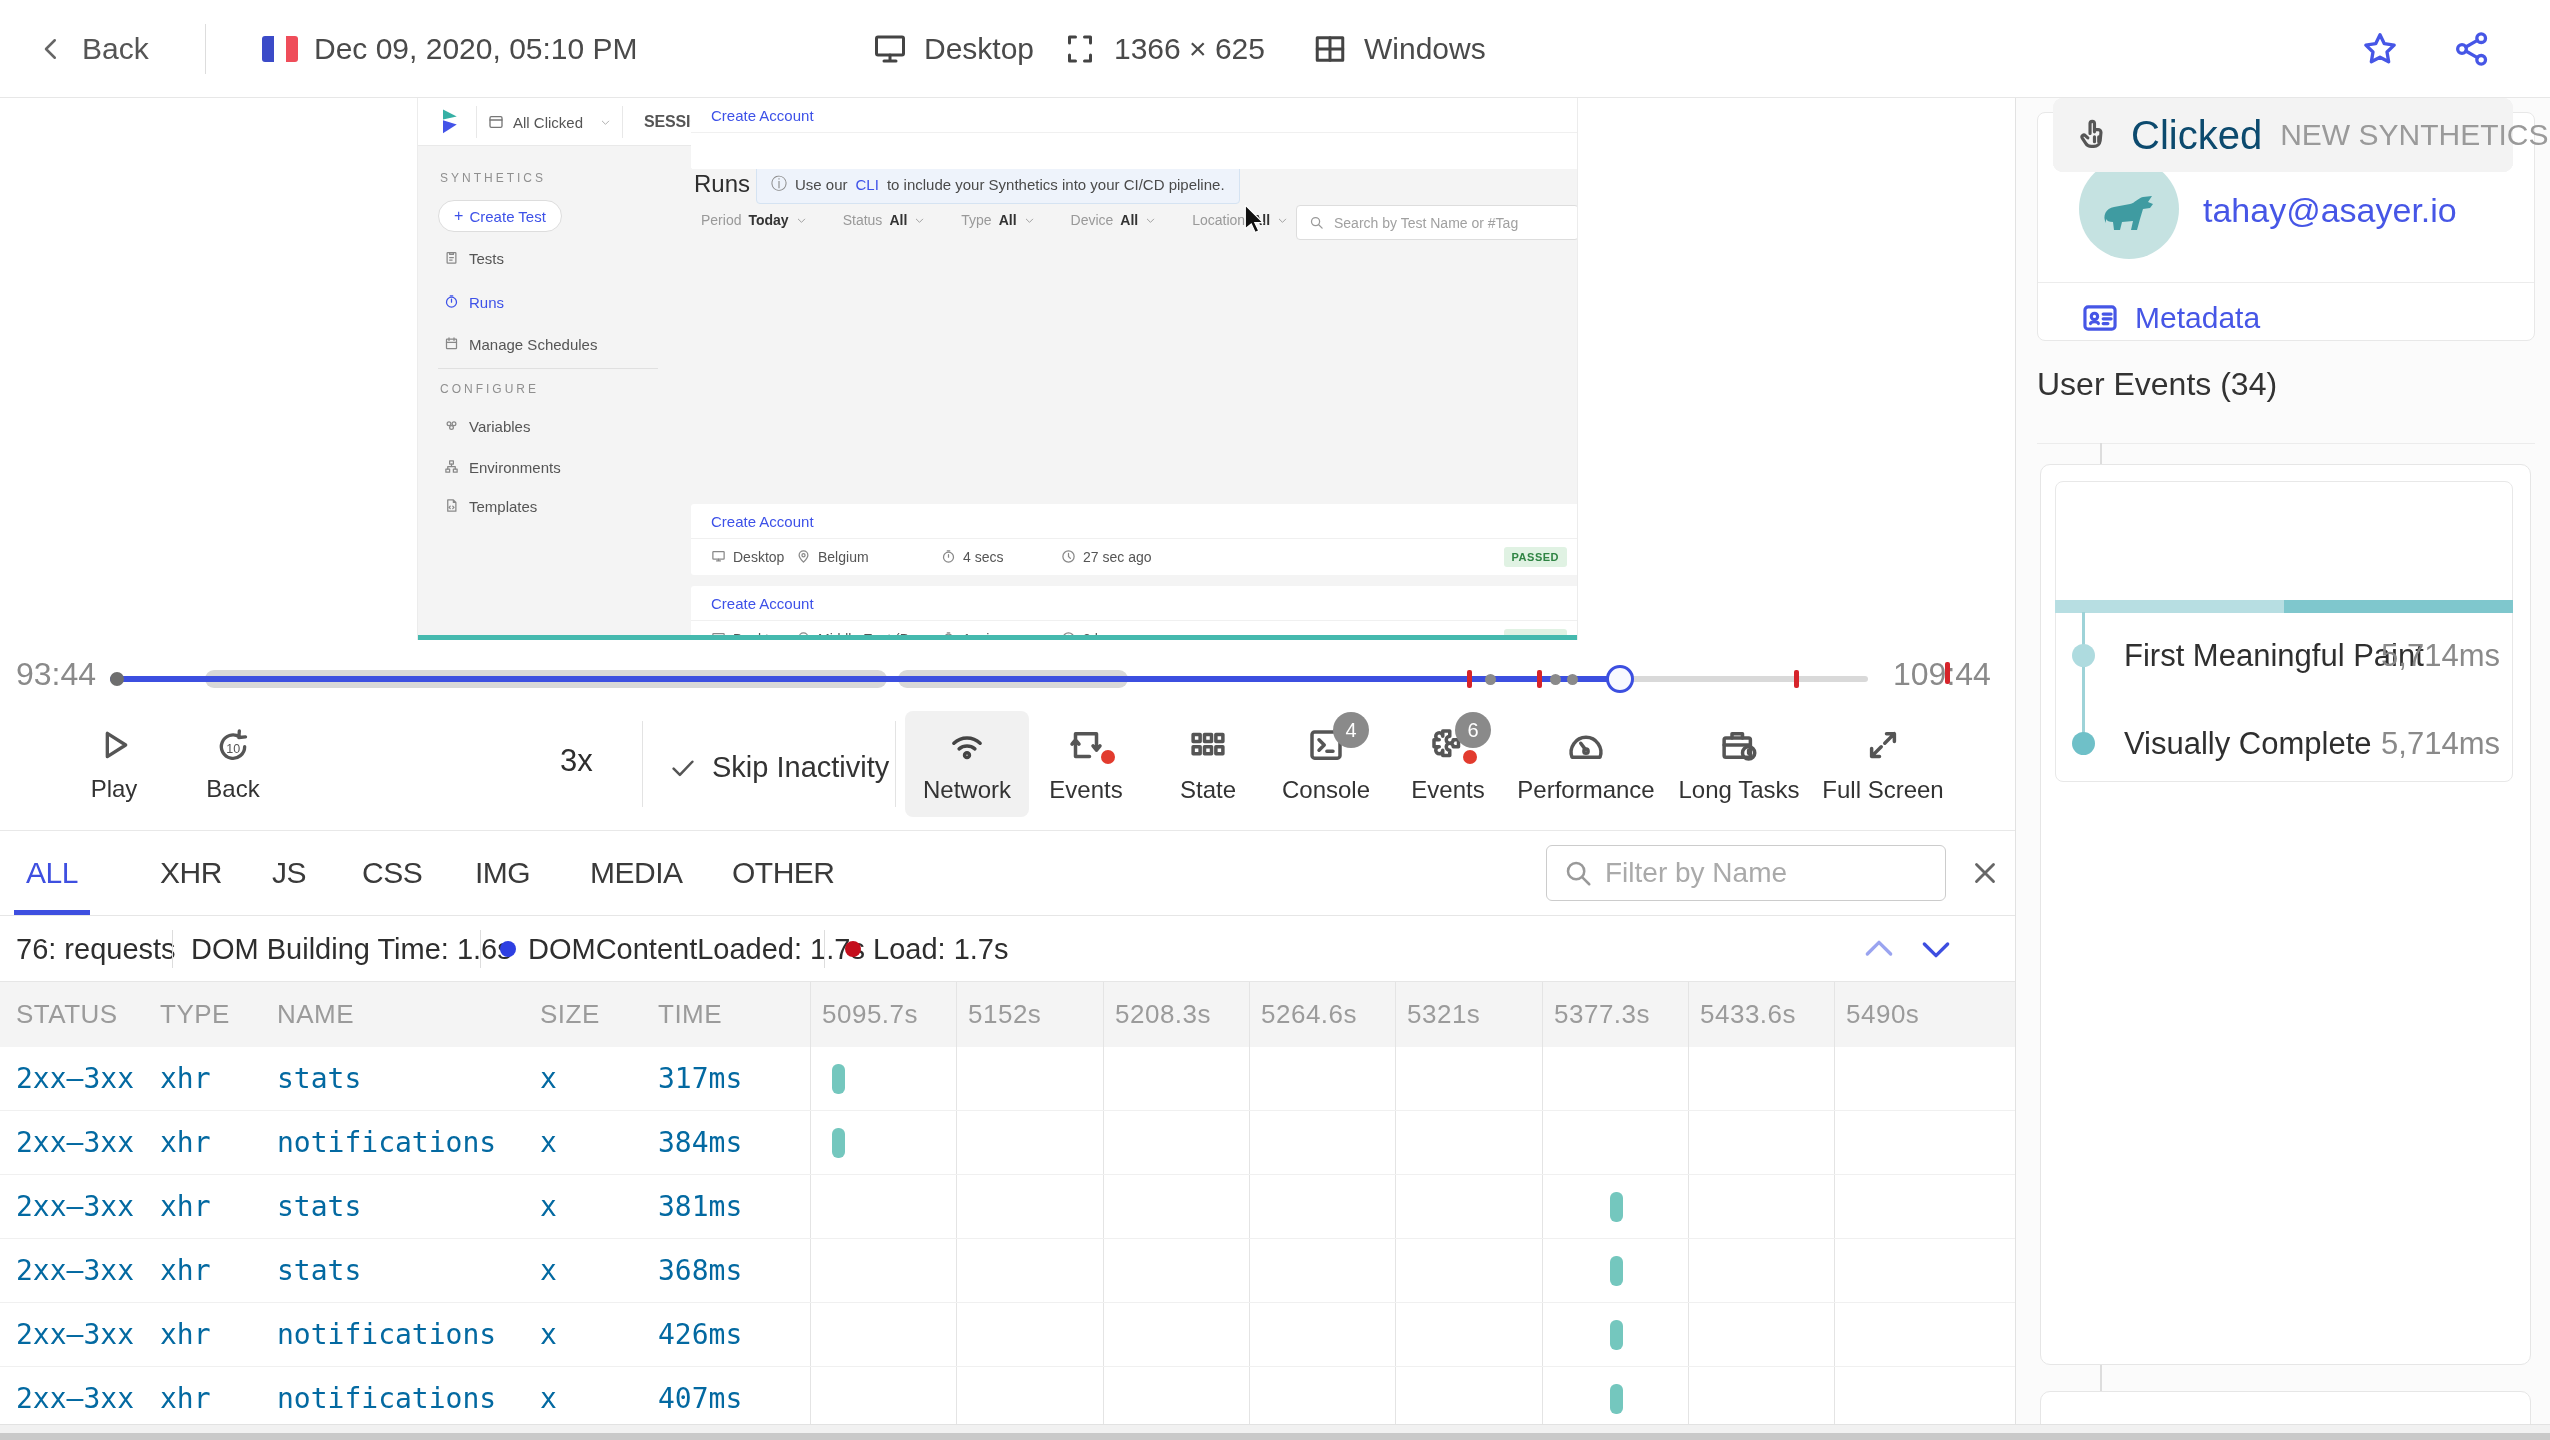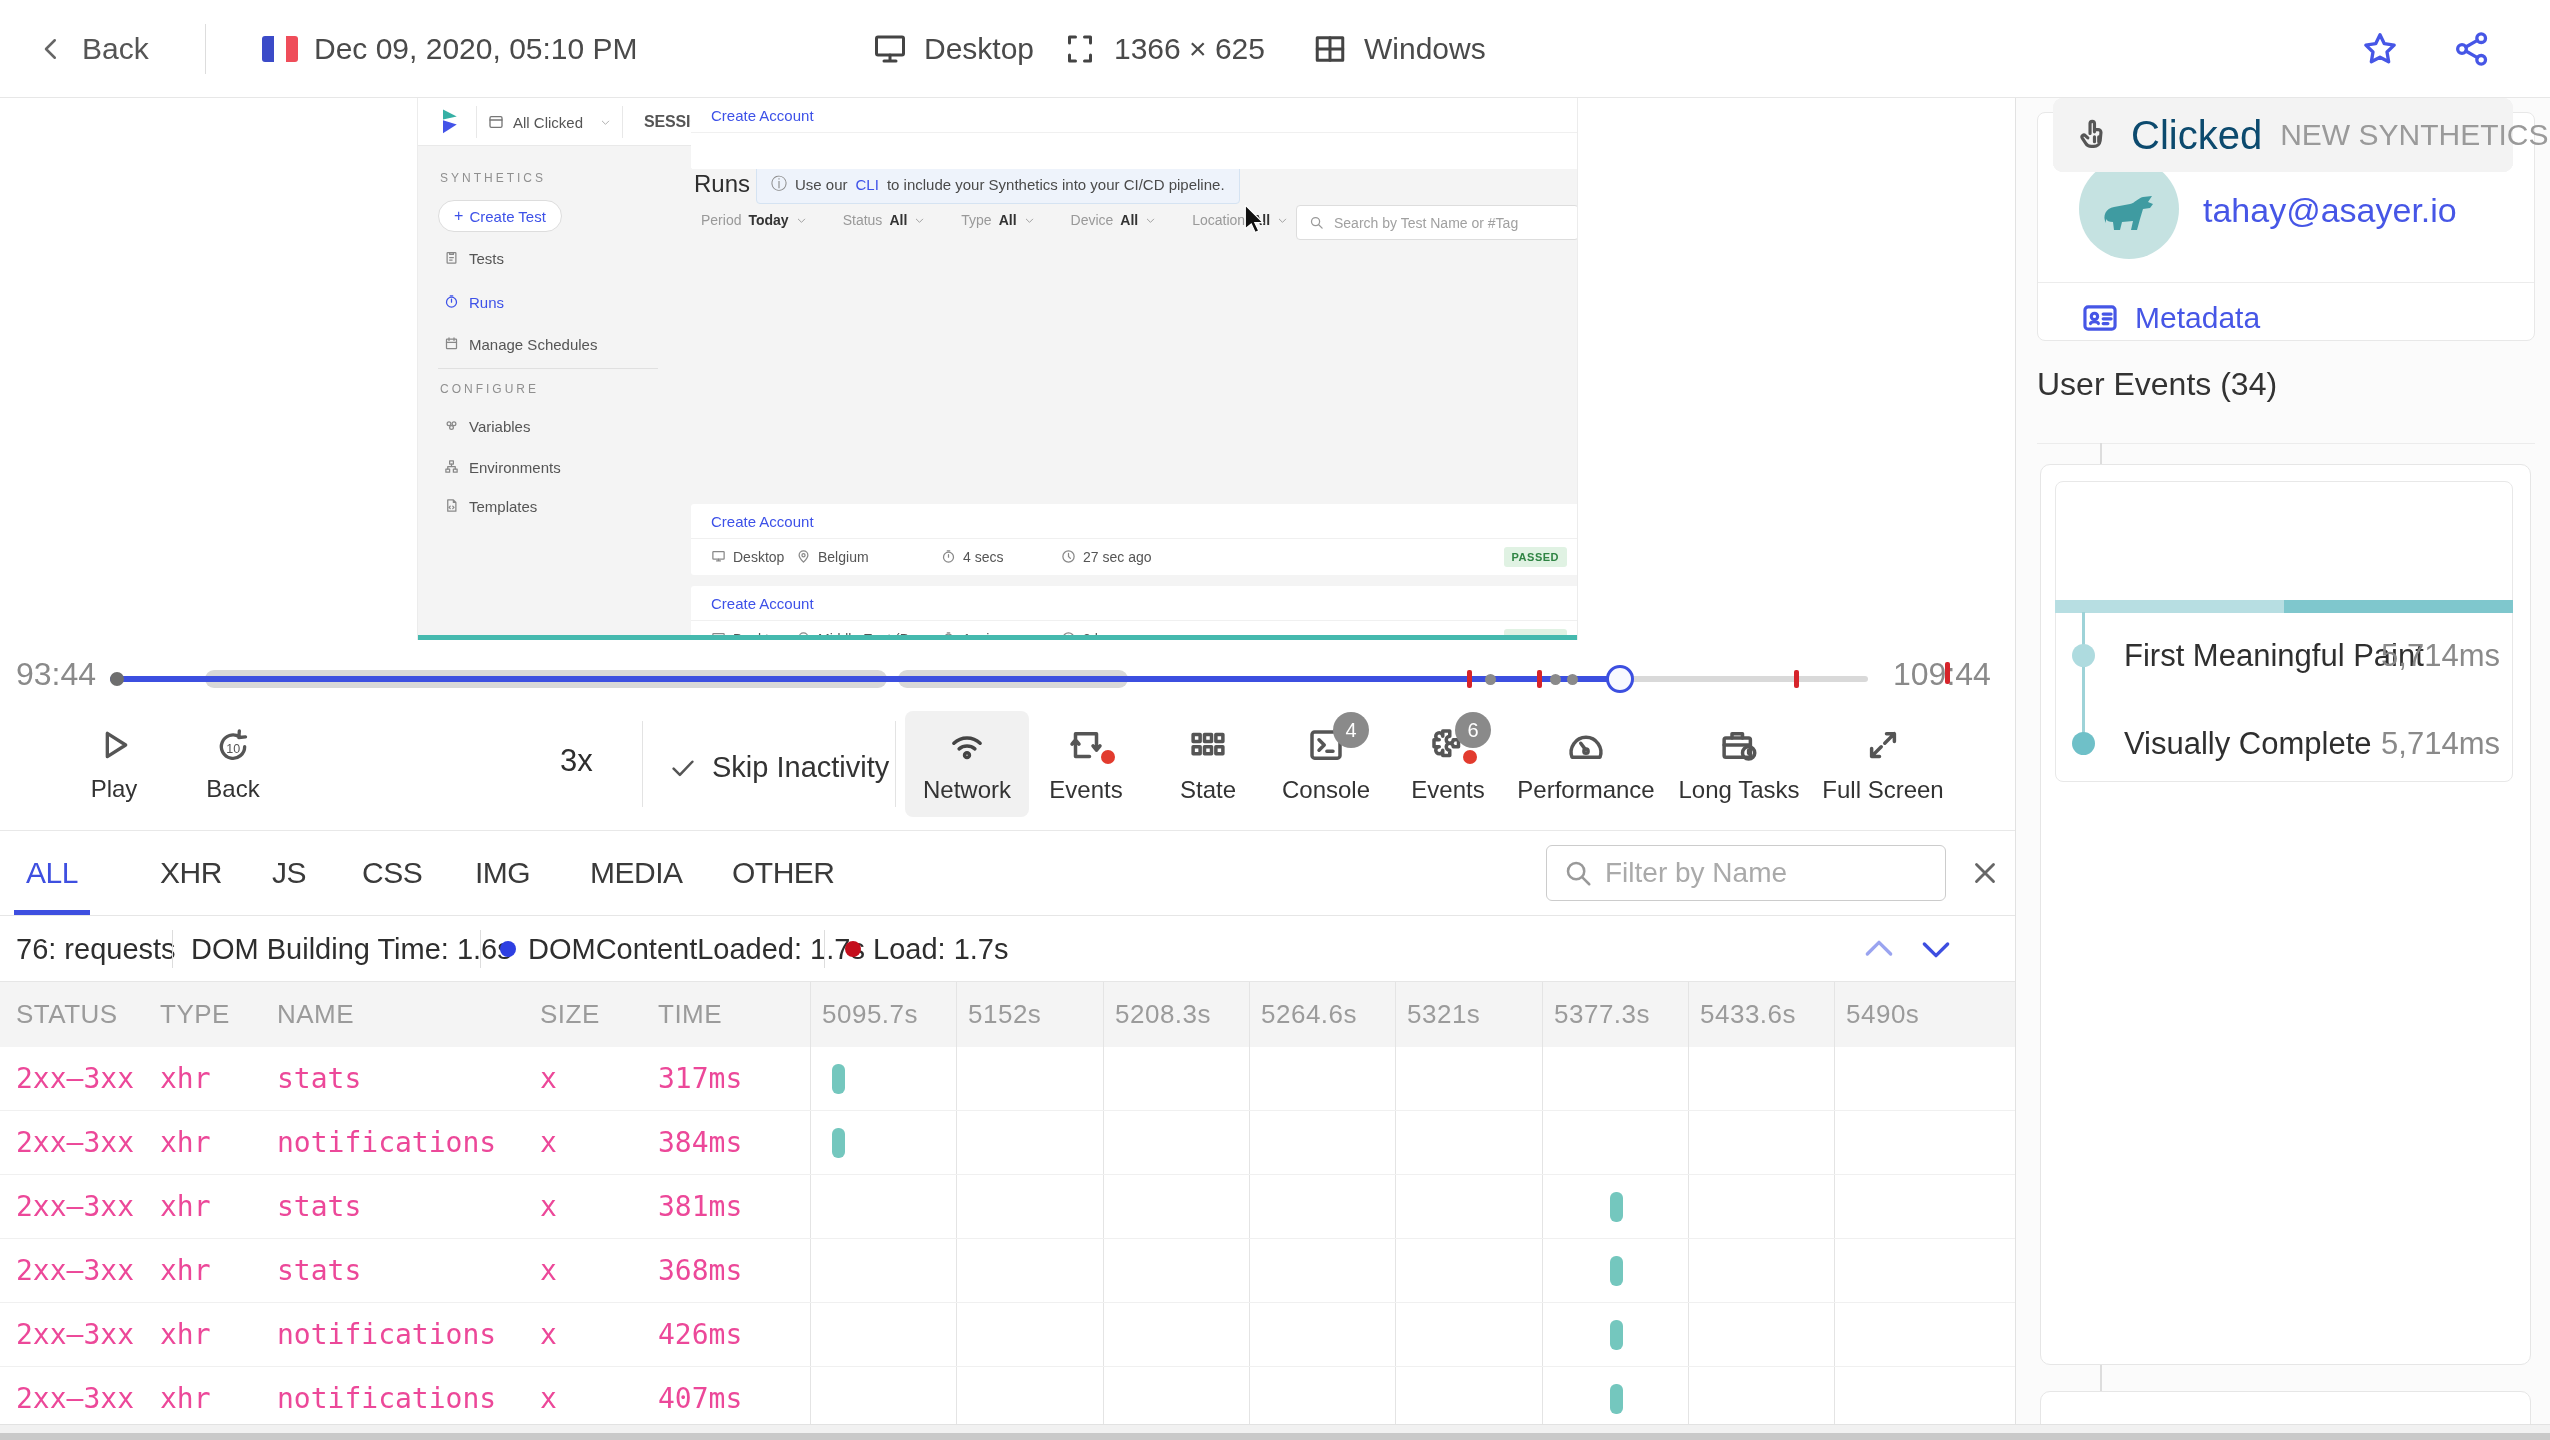--- a/index.html
+++ b/index.html
@@ -79,21 +79,21 @@
   .ns{position:absolute;top:0;height:66px;display:flex;align-items:center;gap:12px;white-space:nowrap}
   .nsdiv{position:absolute;top:14px;width:1px;height:38px;background:#ddd}
   .dot14{width:16px;height:16px;border-radius:50%}
   .nchev{position:absolute;top:10px;width:46px;height:46px;display:flex;align-items:center;justify-content:center;cursor:pointer}
   .nethead{position:absolute;left:0;top:884px;width:2015px;height:65px;background:#f4f4f4;font-size:26px;color:#9b9b9b;letter-spacing:.5px}
   .nh{position:absolute;top:0;height:65px;display:flex;align-items:center}
   .gridlines{position:absolute;left:810px;top:884px;width:1205px;height:449px;pointer-events:none}
   .gl{position:absolute;top:0;width:1px;height:100%;background:#e4e4e4}
   .gl:nth-child(1){left:0}.gl:nth-child(2){left:146px}.gl:nth-child(3){left:293px}.gl:nth-child(4){left:439px}.gl:nth-child(5){left:585px}.gl:nth-child(6){left:732px}.gl:nth-child(7){left:878px}.gl:nth-child(8){left:1024px}
   .netrows{position:absolute;left:0;top:949px;width:2015px}
-  .nrow{position:relative;width:2015px;height:64px;border-bottom:1px solid #f0f0f0;font-family:"DejaVu Sans Mono",monospace;font-size:28px;color:#ec4899;cursor:pointer}
+  .nrow{position:relative;width:2015px;height:64px;border-bottom:1px solid #f0f0f0;font-family:"DejaVu Sans Mono",monospace;font-size:28px;color:#0369a1;cursor:pointer}
   .nrow span{position:absolute;top:15px;white-space:nowrap}
   .c1{left:16px}.c2{left:160px}.c3{left:277px}.c4{left:540px}.c5{left:658px}
   .nbar{position:absolute;top:17px;width:13px;height:30px;border-radius:6px;background:#74c7be}
   .strip1{position:absolute;left:0;top:1424px;width:2550px;height:9px;background:#f1f1f1;border-top:1px solid #e2e2e2}
   .strip2{position:absolute;left:0;top:1433px;width:2550px;height:7px;background:#c9c9c9}
   
   .usercard{position:absolute;left:21px;top:14px;width:498px;height:229px;background:#fff;border:1px solid #e8e8e8;border-radius:8px}
   .avatar{position:absolute;left:41px;top:46px;width:100px;height:100px;border-radius:50%;background:#c5e2e1;display:flex;align-items:center;justify-content:center;color:#3f9ba1}
   .email{position:absolute;left:165px;top:78px;font-size:34px;color:#4656e6;cursor:pointer}
   .ucdiv{position:absolute;left:0;top:169px;width:100%;height:1px;background:#ececec}

